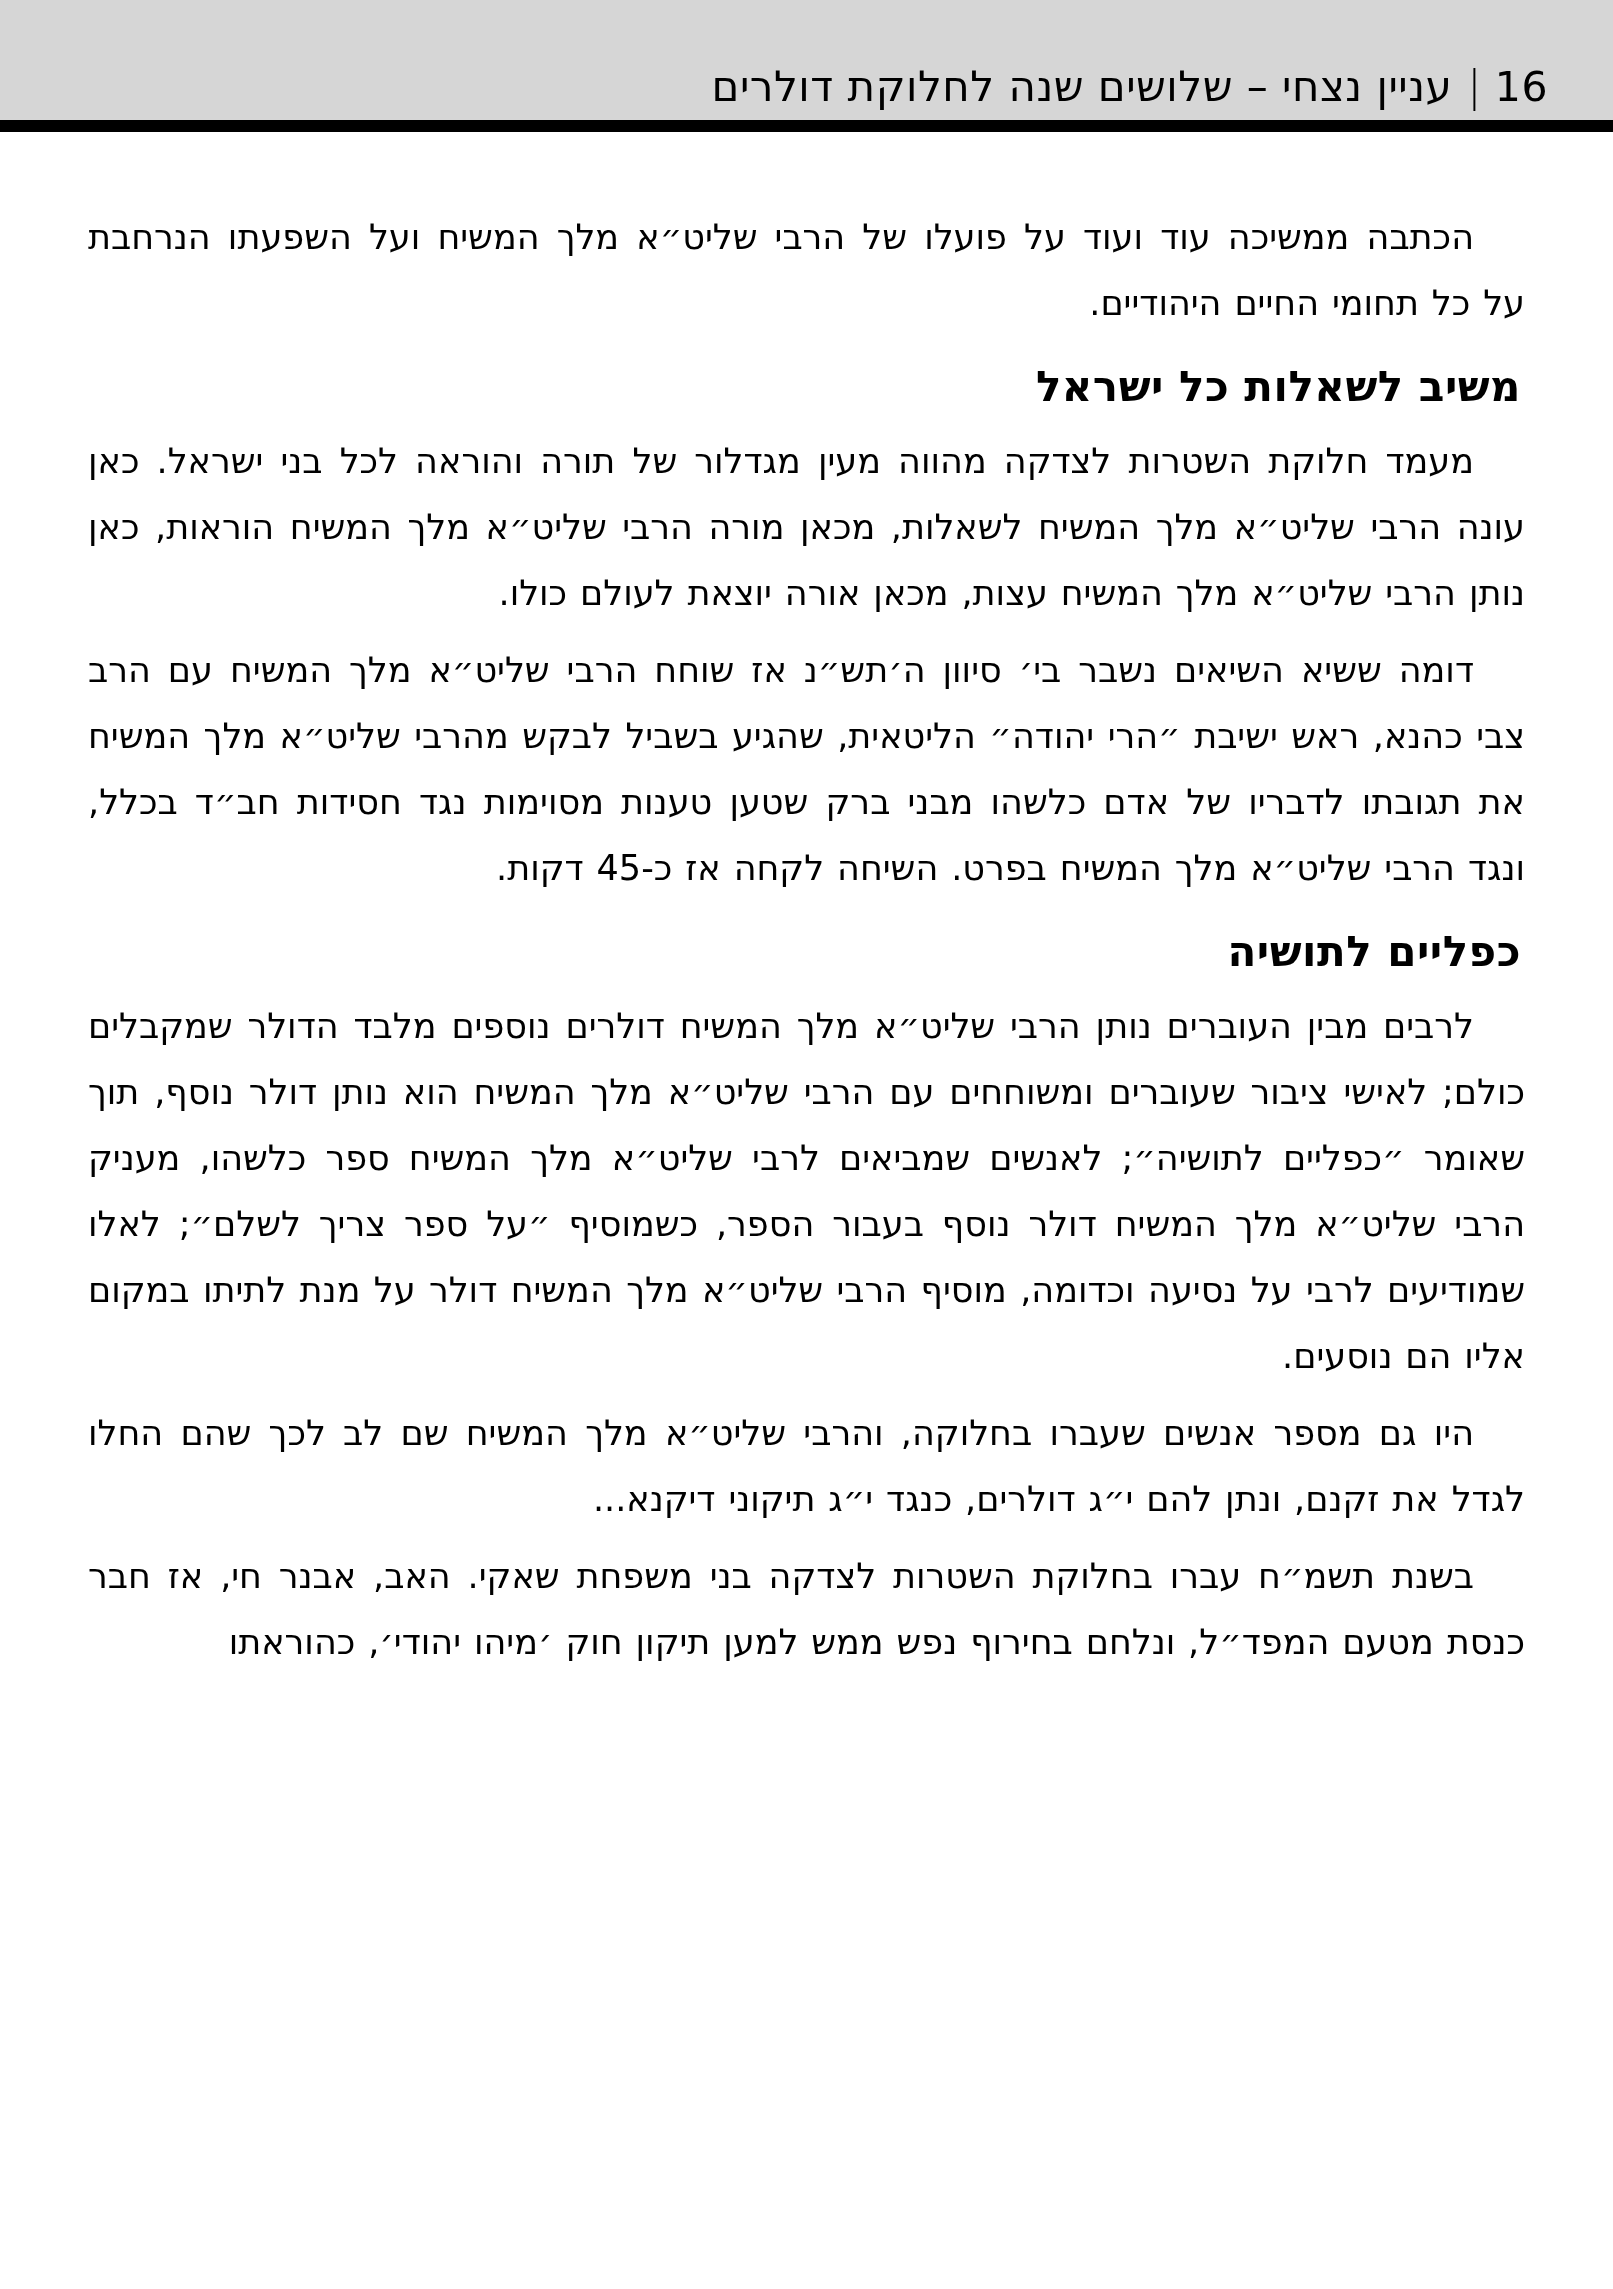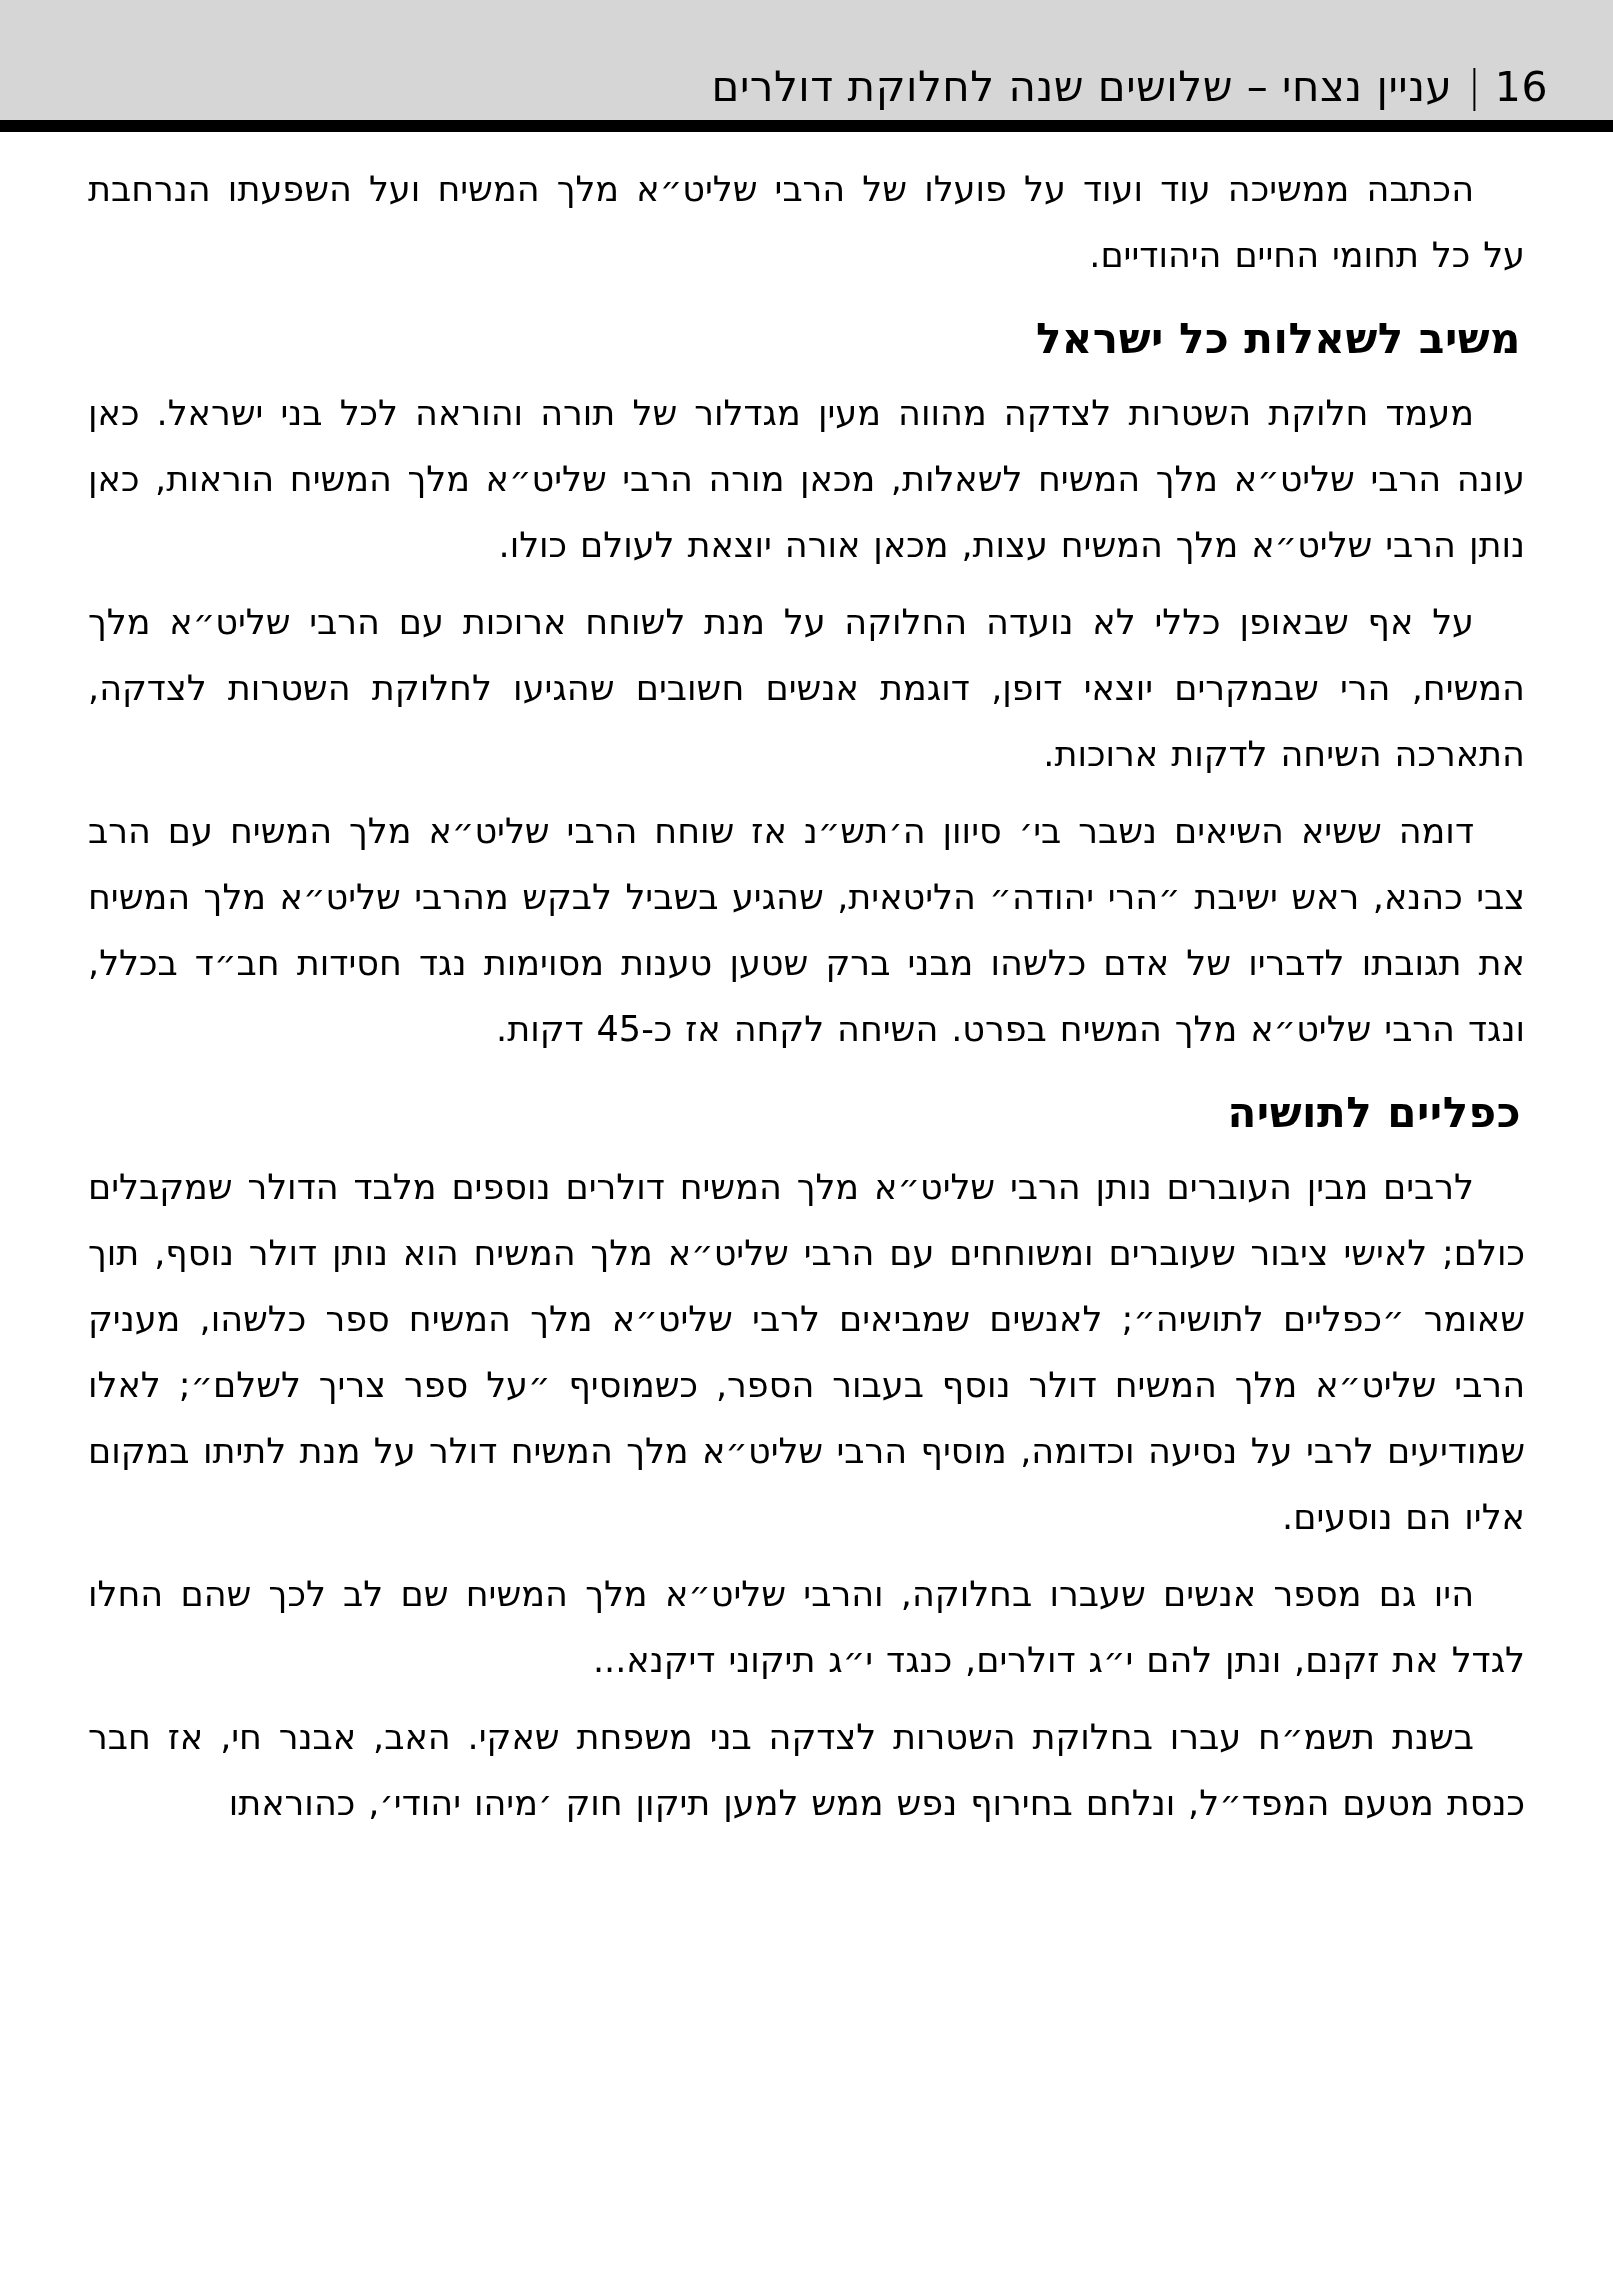--- a/index.html
+++ b/index.html
@@ -44,21 +44,21 @@
     height: 12px;
     background: #000000;
     width: 100%;
   }
 
   .content {
     direction: rtl;
     unicode-bidi: embed;
     text-align: justify;
     text-align-last: right;
-    padding: 24px 88px 0 88px;
+    padding: 72px 88px 0 88px;
     color: #000000;
     font-size: 35px;
     line-height: 66px;
   }
 
   .content p.body-paragraph {
     margin: 0 0 11px 0;
     text-indent: 51px;
     word-spacing: 1.8px;
   }
@@ -88,21 +88,20 @@
 
   <div class="content">
 
     <p class="body-paragraph">הכתבה ממשיכה עוד ועוד על פועלו של הרבי שליט״א מלך המשיח ועל השפעתו הנרחבת על כל תחומי החיים היהודיים.</p>
 
     <h2 class="section-heading">משיב לשאלות כל ישראל</h2>
 
     <p class="body-paragraph">מעמד חלוקת השטרות לצדקה מהווה מעין מגדלור של תורה והוראה לכל בני ישראל. כאן עונה הרבי שליט״א מלך המשיח לשאלות, מכאן מורה הרבי שליט״א מלך המשיח הוראות, כאן נותן הרבי שליט״א מלך המשיח עצות, מכאן אורה יוצאת לעולם כולו.</p>
 
 
-    <p class="body-paragraph">על אף שבאופן כללי לא נועדה החלוקה על מנת לשוחח ארוכות עם הרבי שליט״א מלך המשיח, הרי שבמקרים יוצאי דופן, דוגמת אנשים חשובים שהגיעו לחלוקת השטרות לצדקה, התארכה השיחה לדקות ארוכות.</p>
 
     <p class="body-paragraph">דומה ששיא השיאים נשבר בי׳ סיוון ה׳תש״נ אז שוחח הרבי שליט״א מלך המשיח עם הרב צבי כהנא, ראש ישיבת ״הרי יהודה״ הליטאית, שהגיע בשביל לבקש מהרבי שליט״א מלך המשיח את תגובתו לדבריו של אדם כלשהו מבני ברק שטען טענות מסוימות נגד חסידות חב״ד בכלל, ונגד הרבי שליט״א מלך המשיח בפרט. השיחה לקחה אז כ-45 דקות.</p>
 
     <h2 class="section-heading">כפליים לתושיה</h2>
 
     <p class="body-paragraph">לרבים מבין העוברים נותן הרבי שליט״א מלך המשיח דולרים נוספים מלבד הדולר שמקבלים כולם; לאישי ציבור שעוברים ומשוחחים עם הרבי שליט״א מלך המשיח הוא נותן דולר נוסף, תוך שאומר ״כפליים לתושיה״; לאנשים שמביאים לרבי שליט״א מלך המשיח ספר כלשהו, מעניק הרבי שליט״א מלך המשיח דולר נוסף בעבור הספר, כשמוסיף ״על ספר צריך לשלם״; לאלו שמודיעים לרבי על נסיעה וכדומה, מוסיף הרבי שליט״א מלך המשיח דולר על מנת לתיתו במקום אליו הם נוסעים.</p>
 
     <p class="body-paragraph">היו גם מספר אנשים שעברו בחלוקה, והרבי שליט״א מלך המשיח שם לב לכך שהם החלו לגדל את זקנם, ונתן להם י״ג דולרים, כנגד י״ג תיקוני דיקנא...</p>
 
     <p class="body-paragraph">בשנת תשמ״ח עברו בחלוקת השטרות לצדקה בני משפחת שאקי. האב, אבנר חי, אז חבר כנסת מטעם המפד״ל, ונלחם בחירוף נפש ממש למען תיקון חוק ׳מיהו יהודי׳, כהוראתו</p>

